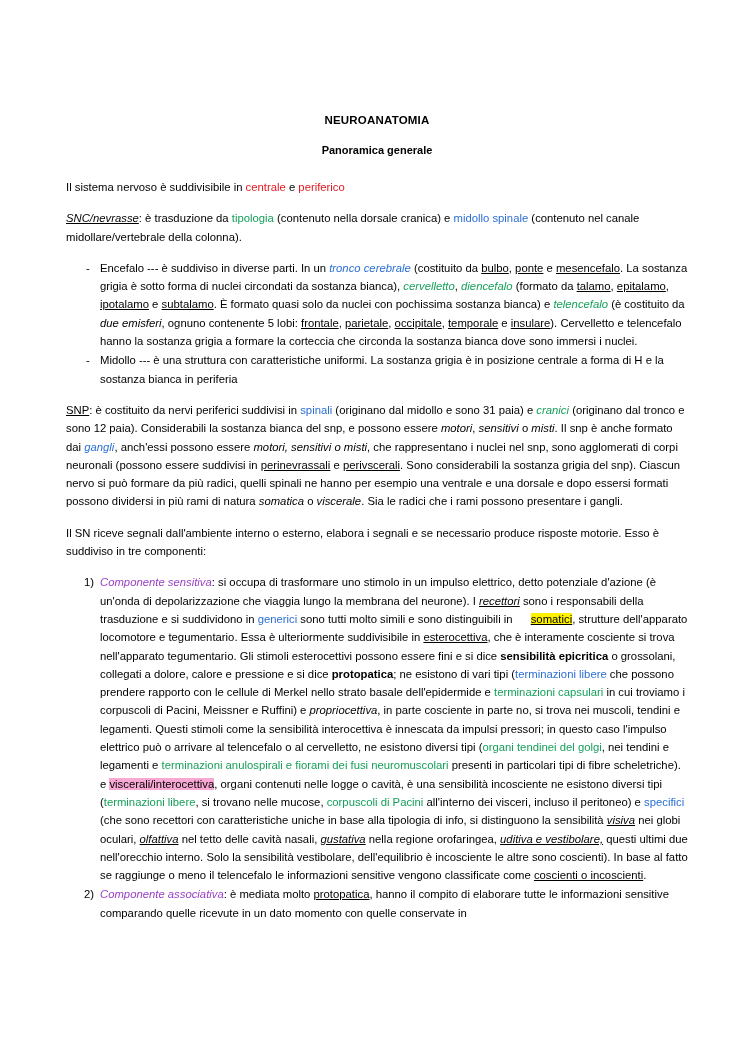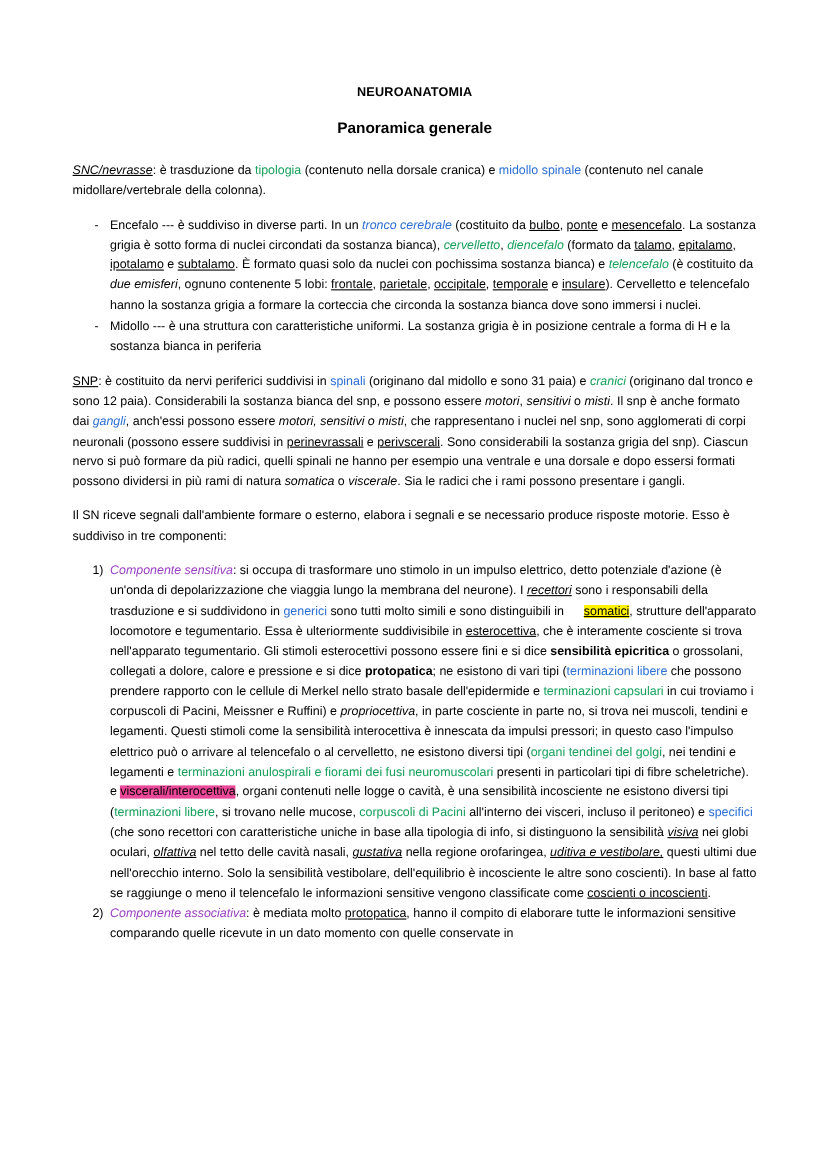--- a/index.html
+++ b/index.html
@@ -10,34 +10,34 @@
   body {
     width: 744px;
     min-height: 1052px;
     font-family: "Liberation Sans", sans-serif;
     color: #000000;
   }
   .page {
     width: 744px;
     min-height: 1052px;
     box-sizing: border-box;
-    padding: 78px 56px 20px 66px;
+    padding: 114px 56px 20px 66px;
     position: relative;
   }
   .title {
     text-align: center;
     font-weight: bold;
     font-size: 11.5px;
     letter-spacing: 0.2px;
     margin: 0 0 18px 0;
   }
   .subtitle {
     text-align: center;
     font-weight: bold;
-    font-size: 14px;
+    font-size: 11px;
     margin: 0 0 22px 0;
   }
   p.body {
     font-size: 11.3px;
     line-height: 1.62;
     margin: 0 0 13px 0;
     text-align: left;
   }
   .list {
     margin: 0 0 13px 0;
@@ -64,50 +64,53 @@
     padding-left: 18px;
     box-sizing: border-box;
   }
   .red { color: #e0181f; }
   .blue { color: #2b6fd4; }
   .green { color: #16a05a; }
   .purple { color: #9a3fc4; }
   .u { text-decoration: underline; }
   .i { font-style: italic; }
   .hl-y { background: #fff200; margin-left: 15px; }
-  .hl-g { background: #ec4899; }
+  .hl-g { background: #f9a8d4; }
   .b { font-weight: bold; }
 </style>
 </head>
 <body>
 
 <div class="page">
 
   <div class="title">NEUROANATOMIA</div>
   <div class="subtitle">Panoramica generale</div>
 
+  <p class="body">
+    <span>Il sistema nervoso è suddivisibile in </span><span class="red">centrale</span><span> e </span><span class="red">periferico</span>
+  </p>
 
   <p class="body">
     <span class="u i">SNC/nevrasse</span><span>: è trasduzione da </span><span class="green">tipologia</span><span> (contenuto nella dorsale cranica) e </span><span class="blue">midollo spinale</span><span> (contenuto nel canale midollare/vertebrale della colonna).</span>
   </p>
 
   <div class="list" id="bullet-list">
       <div class="li">
         <div class="marker">-</div>
         <div class="txt"><span>Encefalo --- è suddiviso in diverse parti. In un </span><span class="blue i">tronco cerebrale</span><span> (costituito da </span><span class="u">bulbo</span><span>, </span><span class="u">ponte</span><span> e </span><span class="u">mesencefalo</span><span>. La sostanza grigia è sotto forma di nuclei circondati da sostanza bianca), </span><span class="green i">cervelletto</span><span>, </span><span class="green i">diencefalo</span><span> (formato da </span><span class="u">talamo</span><span>, </span><span class="u">epitalamo</span><span>, </span><span class="u">ipotalamo</span><span> e </span><span class="u">subtalamo</span><span>. È formato quasi solo da nuclei con pochissima sostanza bianca) e </span><span class="green i">telencefalo</span><span> (è costituito da </span><span class="i">due emisferi</span><span>, ognuno contenente 5 lobi: </span><span class="u">frontale</span><span>, </span><span class="u">parietale</span><span>, </span><span class="u">occipitale</span><span>, </span><span class="u">temporale</span><span> e </span><span class="u">insulare</span><span>). Cervelletto e telencefalo hanno la sostanza grigia a formare la corteccia che circonda la sostanza bianca dove sono immersi i nuclei.</span></div>
       </div>
       <div class="li">
         <div class="marker">-</div>
         <div class="txt"><span>Midollo --- è una struttura con caratteristiche uniformi. La sostanza grigia è in posizione centrale a forma di H e la sostanza bianca in periferia</span></div>
       </div>
     </div>
 
   <p class="body" id="para-snp"><span class="u">SNP</span><span>: è costituito da nervi periferici suddivisi in </span><span class="blue">spinali</span><span> (originano dal midollo e sono 31 paia) e </span><span class="green i">cranici</span><span> (originano dal tronco e sono 12 paia). Considerabili la sostanza bianca del snp, e possono essere </span><span class="i">motori</span><span>, </span><span class="i">sensitivi</span><span> o </span><span class="i">misti</span><span>. Il snp è anche formato dai </span><span class="blue i">gangli</span><span>, anch'essi possono essere </span><span class="i">motori, sensitivi o misti</span><span>, che rappresentano i nuclei nel snp, sono agglomerati di corpi neuronali (possono essere suddivisi in </span><span class="u">perinevrassali</span><span> e </span><span class="u">perivscerali</span><span>. Sono considerabili la sostanza grigia del snp). Ciascun nervo si può formare da più radici, quelli spinali ne hanno per esempio una ventrale e una dorsale e dopo essersi formati possono dividersi in più rami di natura </span><span class="i">somatica</span><span> o </span><span class="i">viscerale</span><span>. Sia le radici che i rami possono presentare i gangli.</span></p>
 
-  <p class="body" id="para-intro3"><span>Il SN riceve segnali dall'ambiente formare o esterno, elabora i segnali e se necessario produce risposte motorie. Esso è suddiviso in tre componenti:</span></p>
+  <p class="body" id="para-intro3"><span>Il SN riceve segnali dall'ambiente interno o esterno, elabora i segnali e se necessario produce risposte motorie. Esso è suddiviso in tre componenti:</span></p>
 
   <div class="list numlist" id="num-list">
       <div class="li">
         <div class="marker">1)</div>
         <div class="txt"><span class="purple i">Componente sensitiva</span><span>: si occupa di trasformare uno stimolo in un impulso elettrico, detto potenziale d'azione (è un'onda di depolarizzazione che viaggia lungo la membrana del neurone). I </span><span class="u i">recettori</span><span> sono i responsabili della trasduzione e si suddividono in </span><span class="blue">generici</span><span> sono tutti molto simili e sono distinguibili in </span><span class="hl-y u">somatici</span><span>, strutture dell'apparato locomotore e tegumentario. Essa è ulteriormente suddivisibile in </span><span class="u">esterocettiva</span><span>, che è interamente cosciente si trova nell'apparato tegumentario. Gli stimoli esterocettivi possono essere fini e si dice </span><span class="b">sensibilità epicritica</span><span> o grossolani, collegati a dolore, calore e pressione e si dice </span><span class="b">protopatica</span><span>; ne esistono di vari tipi (</span><span class="blue">terminazioni libere</span><span> che possono prendere rapporto con le cellule di Merkel nello strato basale dell'epidermide e </span><span class="green">terminazioni capsulari</span><span> in cui troviamo i corpuscoli di Pacini, Meissner e Ruffini) e </span><span class="i">propriocettiva</span><span>, in parte cosciente in parte no, si trova nei muscoli, tendini e legamenti. Questi stimoli come la sensibilità interocettiva è innescata da impulsi pressori; in questo caso l'impulso elettrico può o arrivare al telencefalo o al cervelletto, ne esistono diversi tipi (</span><span class="green">organi tendinei del golgi</span><span>, nei tendini e legamenti e </span><span class="green">terminazioni anulospirali e fiorami dei fusi neuromuscolari</span><span> presenti in particolari tipi di fibre scheletriche). e </span><span class="hl-g">viscerali/interocettiva</span><span>, organi contenuti nelle logge o cavità, è una sensibilità incosciente ne esistono diversi tipi (</span><span class="green">terminazioni libere</span><span>, si trovano nelle mucose, </span><span class="green">corpuscoli di Pacini</span><span> all'interno dei visceri, incluso il peritoneo) e </span><span class="blue">specifici</span><span> (che sono recettori con caratteristiche uniche in base alla tipologia di info, si distinguono la sensibilità </span><span class="u i">visiva</span><span> nei globi oculari, </span><span class="u i">olfattiva</span><span> nel tetto delle cavità nasali, </span><span class="u i">gustativa</span><span> nella regione orofaringea, </span><span class="u i">uditiva e vestibolare,</span><span> questi ultimi due nell'orecchio interno. Solo la sensibilità vestibolare, dell'equilibrio è incosciente le altre sono coscienti). In base al fatto se raggiunge o meno il telencefalo le informazioni sensitive vengono classificate come </span><span class="u">coscienti o incoscienti</span><span>.</span></div>
       </div>
       <div class="li">
         <div class="marker">2)</div>
         <div class="txt"><span class="purple i">Componente associativa</span><span>: è mediata molto </span><span class="u">protopatica</span><span>, hanno il compito di elaborare tutte le informazioni sensitive comparando quelle ricevute in un dato momento con quelle conservate in</span></div>
       </div>

